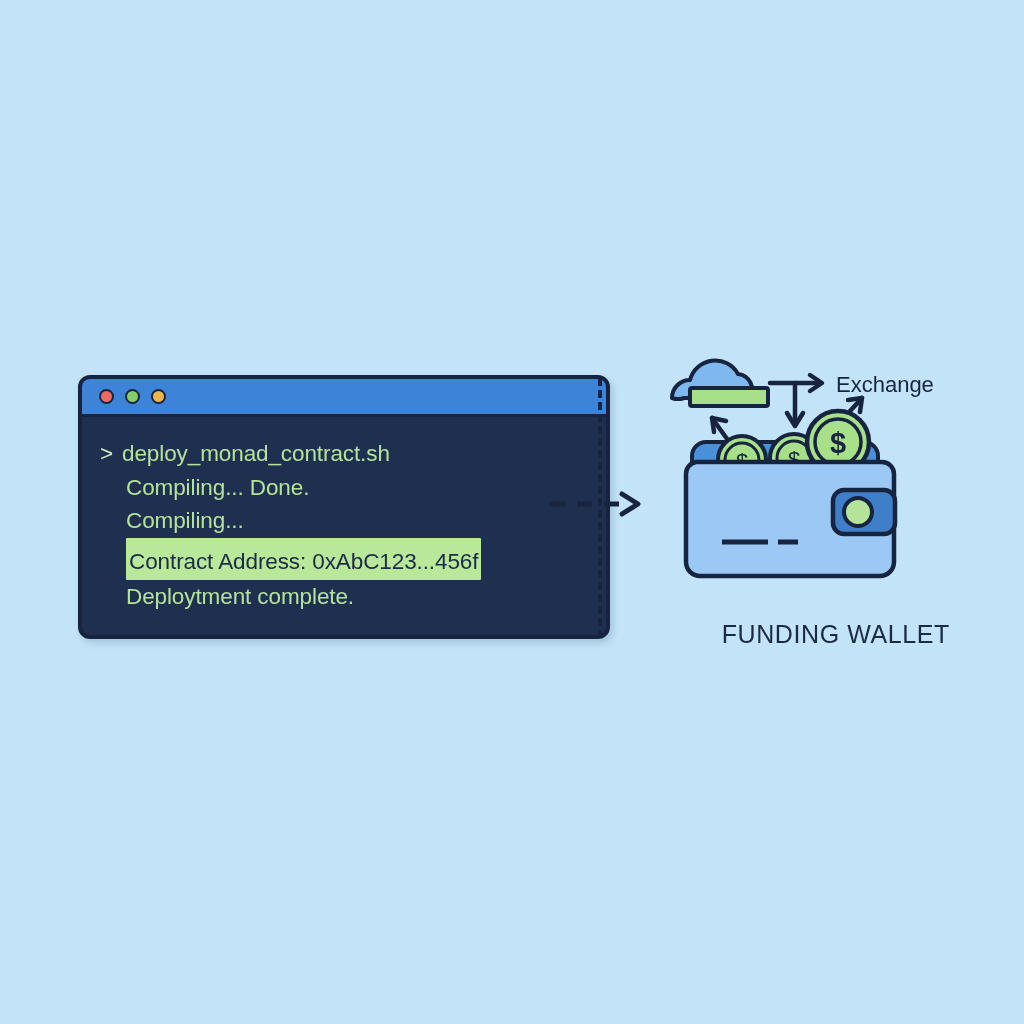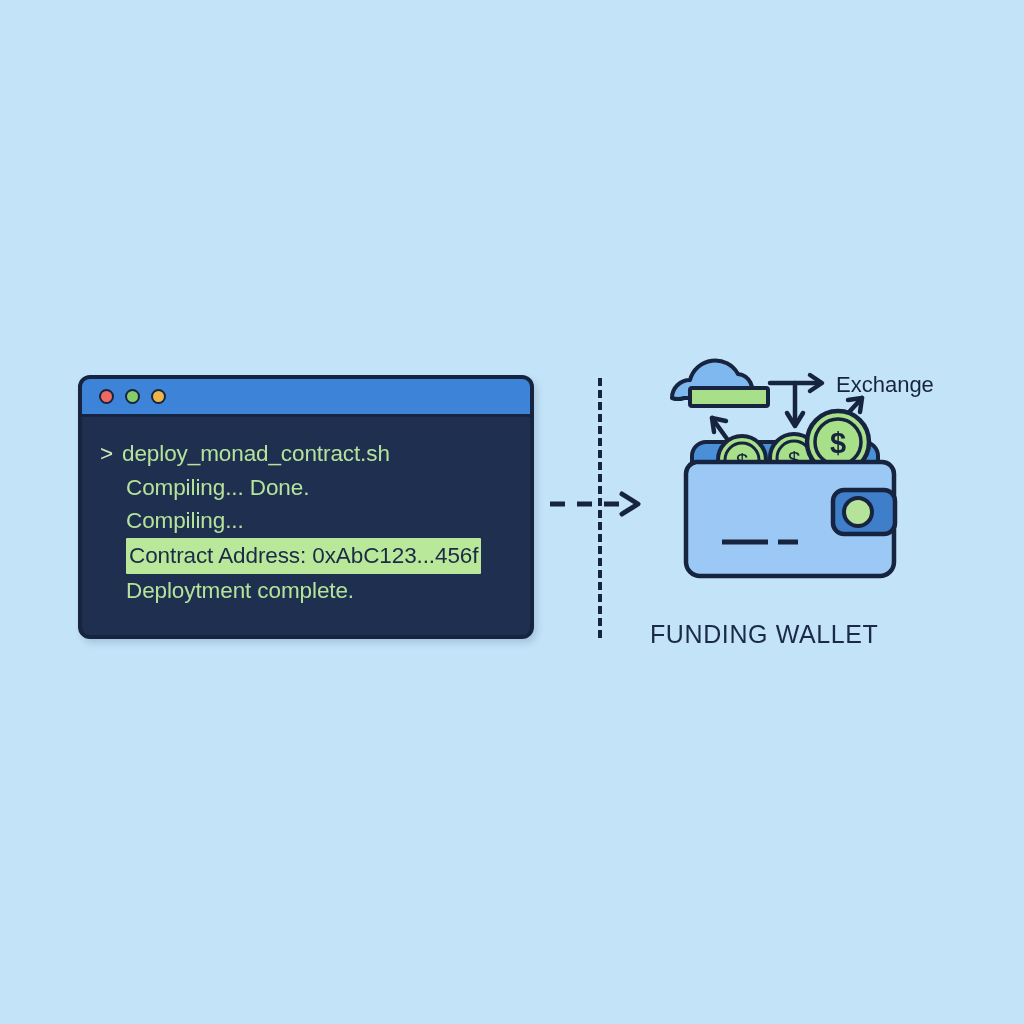--- a/index.html
+++ b/index.html
@@ -18,21 +18,21 @@
     width: 1024px;
     height: 1024px;
     background: #c3e3f8;
   }
 
   
   .terminal {
     position: absolute;
     left: 78px;
     top: 375px;
-    width: 456px;
+    width: 532px;
     height: 264px;
     border-radius: 12px;
     border: 4px solid #17243f;
     background: #1e2f50;
     box-sizing: border-box;
     overflow: hidden;
     box-shadow: 3px 4px 7px rgba(30,60,100,0.18);
   }
   .titlebar {
     position: absolute;
@@ -82,21 +82,21 @@
   .term-line.indent { padding-left: 26px; }
   .term-line.highlight {
     display: inline-block;
     padding-left: 26px;
     margin-left: 0;
   }
   .hl-box {
     display: inline-block;
     background: #b9e89a;
     color: #1b2a46;
-    padding: 1px 3px 2px 3px;
+    padding: 7px 3px 2px 3px;
     border-radius: 1px;
   }
 
   
   .divider {
     position: absolute;
     left: 598px;
     top: 378px;
     width: 0;
     height: 260px;
@@ -116,21 +116,21 @@
     left: 650px;
     top: 350px;
     width: 300px;
     height: 260px;
   }
   .caption {
     position: absolute;
     left: 650px;
     top: 620px;
     width: 300px;
-    text-align: left;
+    text-align: right;
     color: #1b2a46;
     font-size: 25px;
     letter-spacing: 0.6px;
     font-family: "Liberation Sans", sans-serif;
   }
   .exchange-label {
     position: absolute;
     left: 836px;
     top: 372px;
     color: #17243f;

